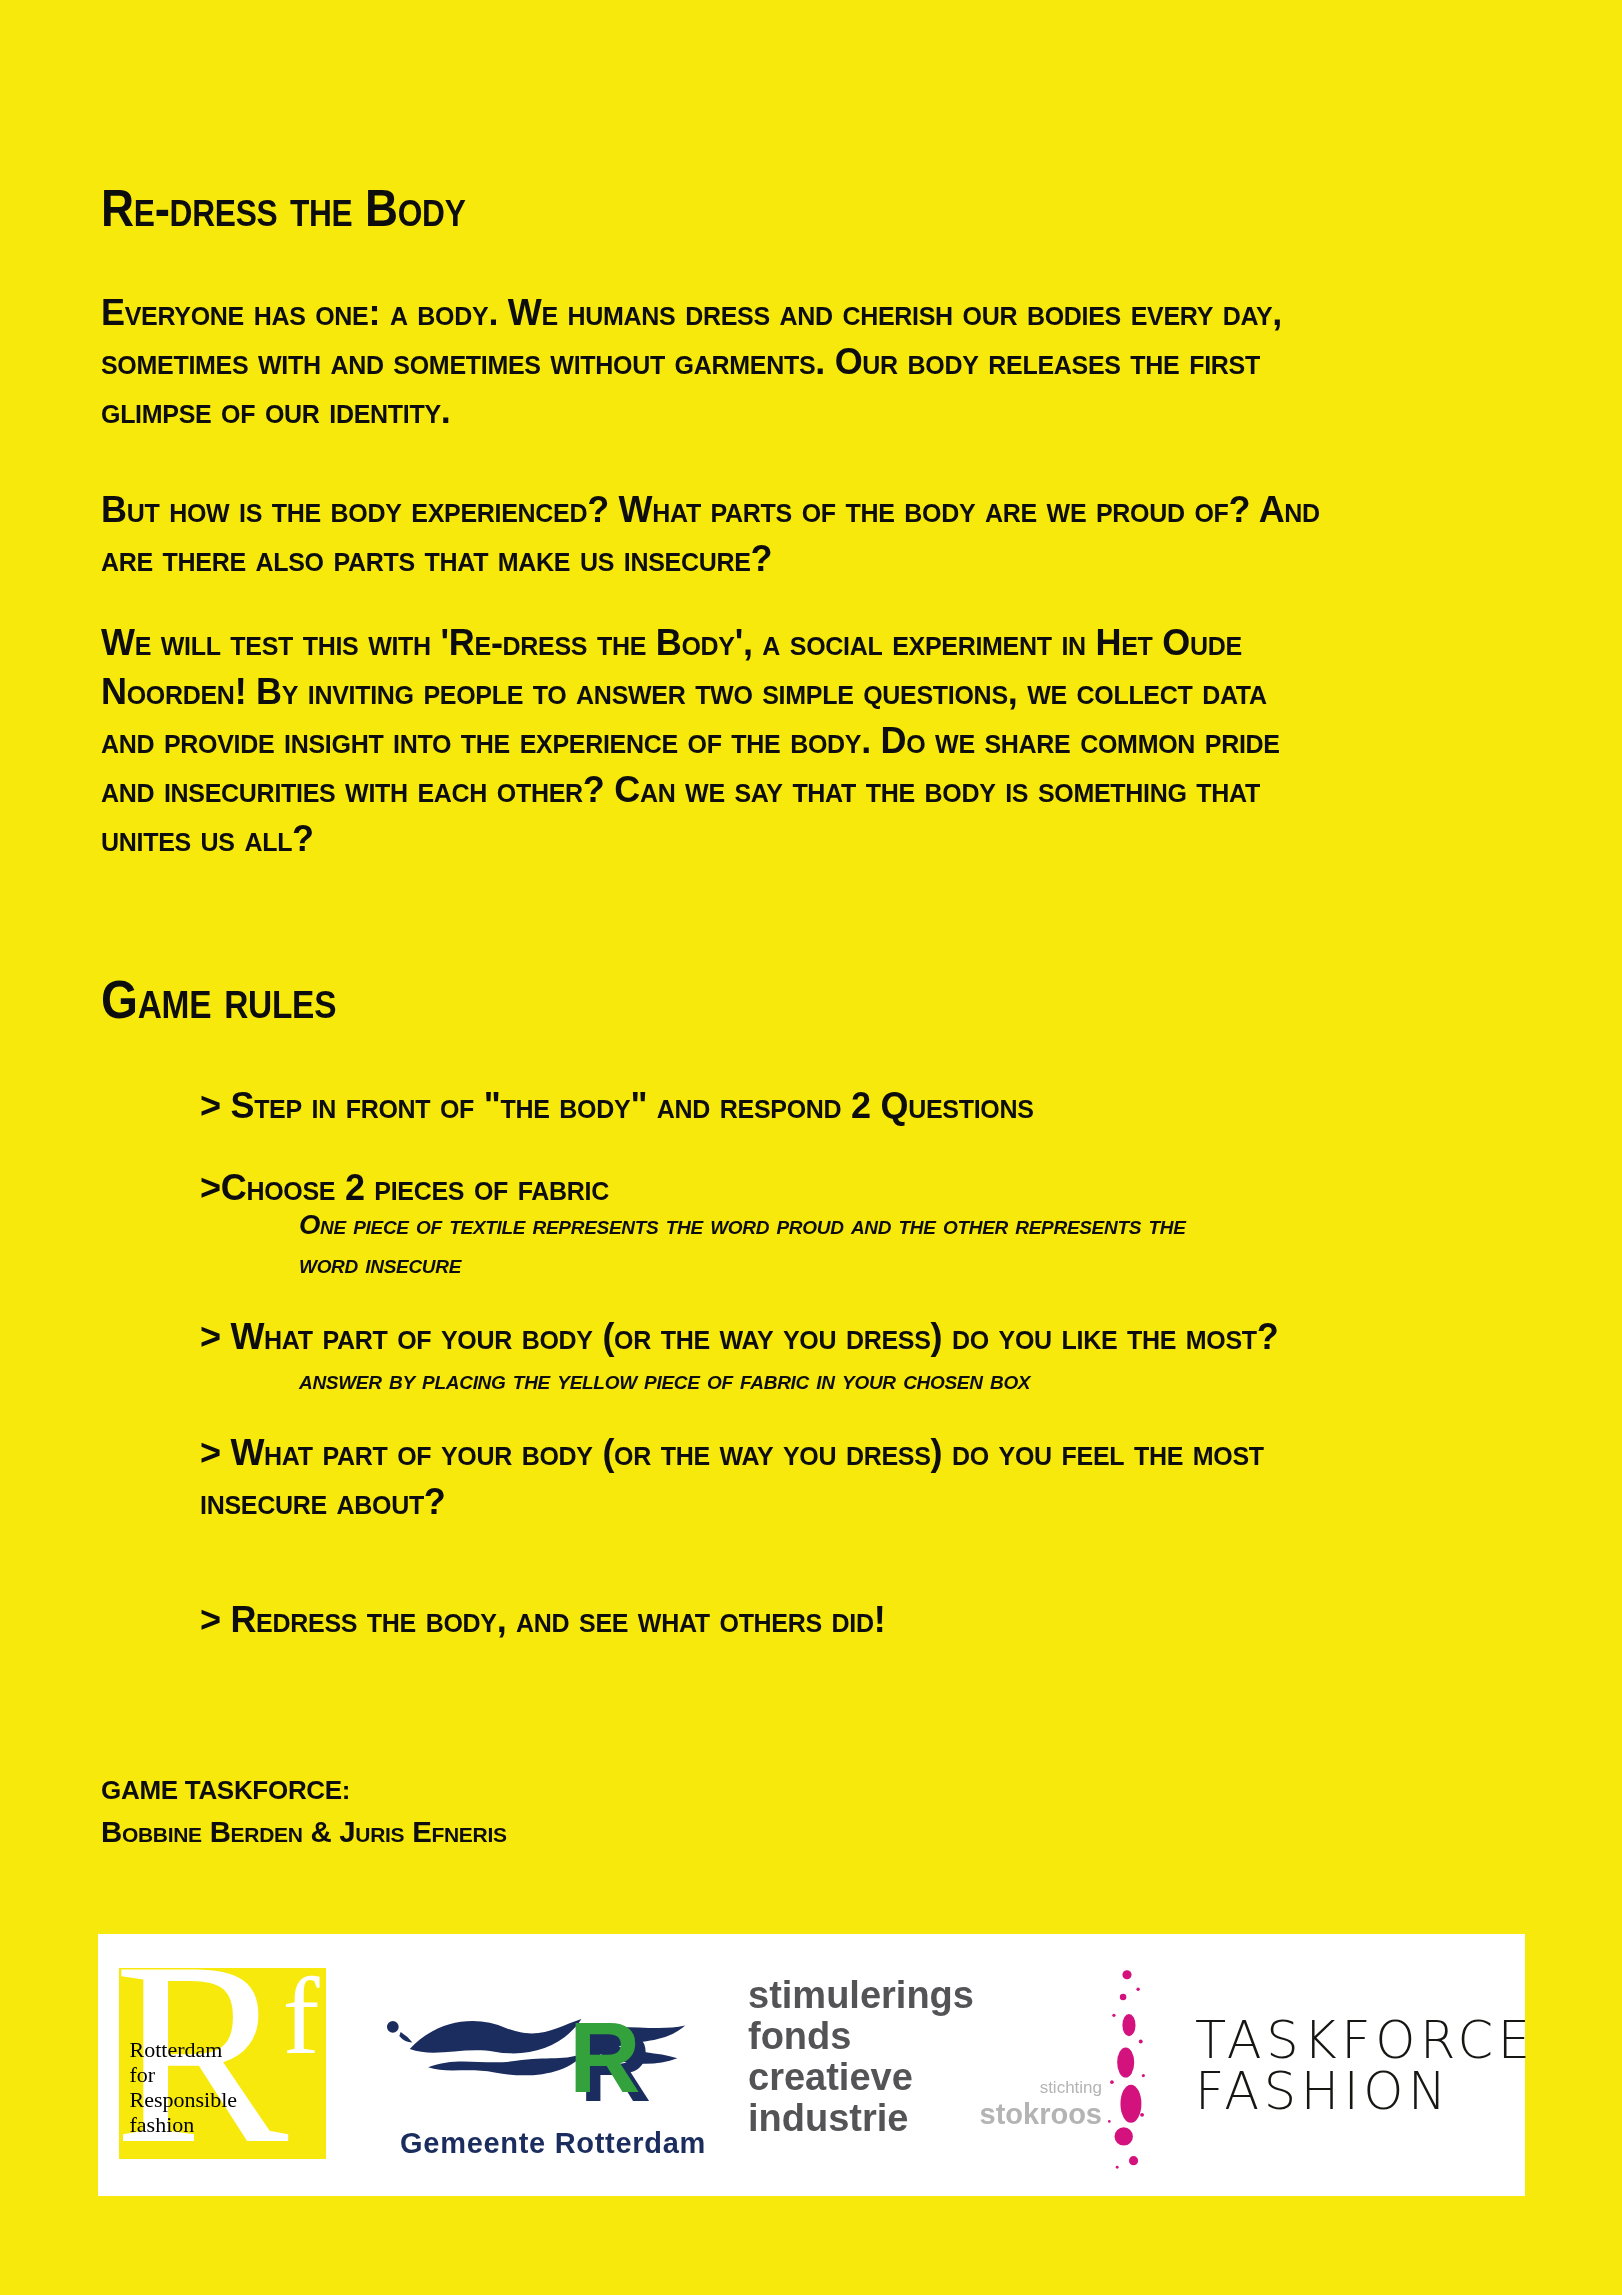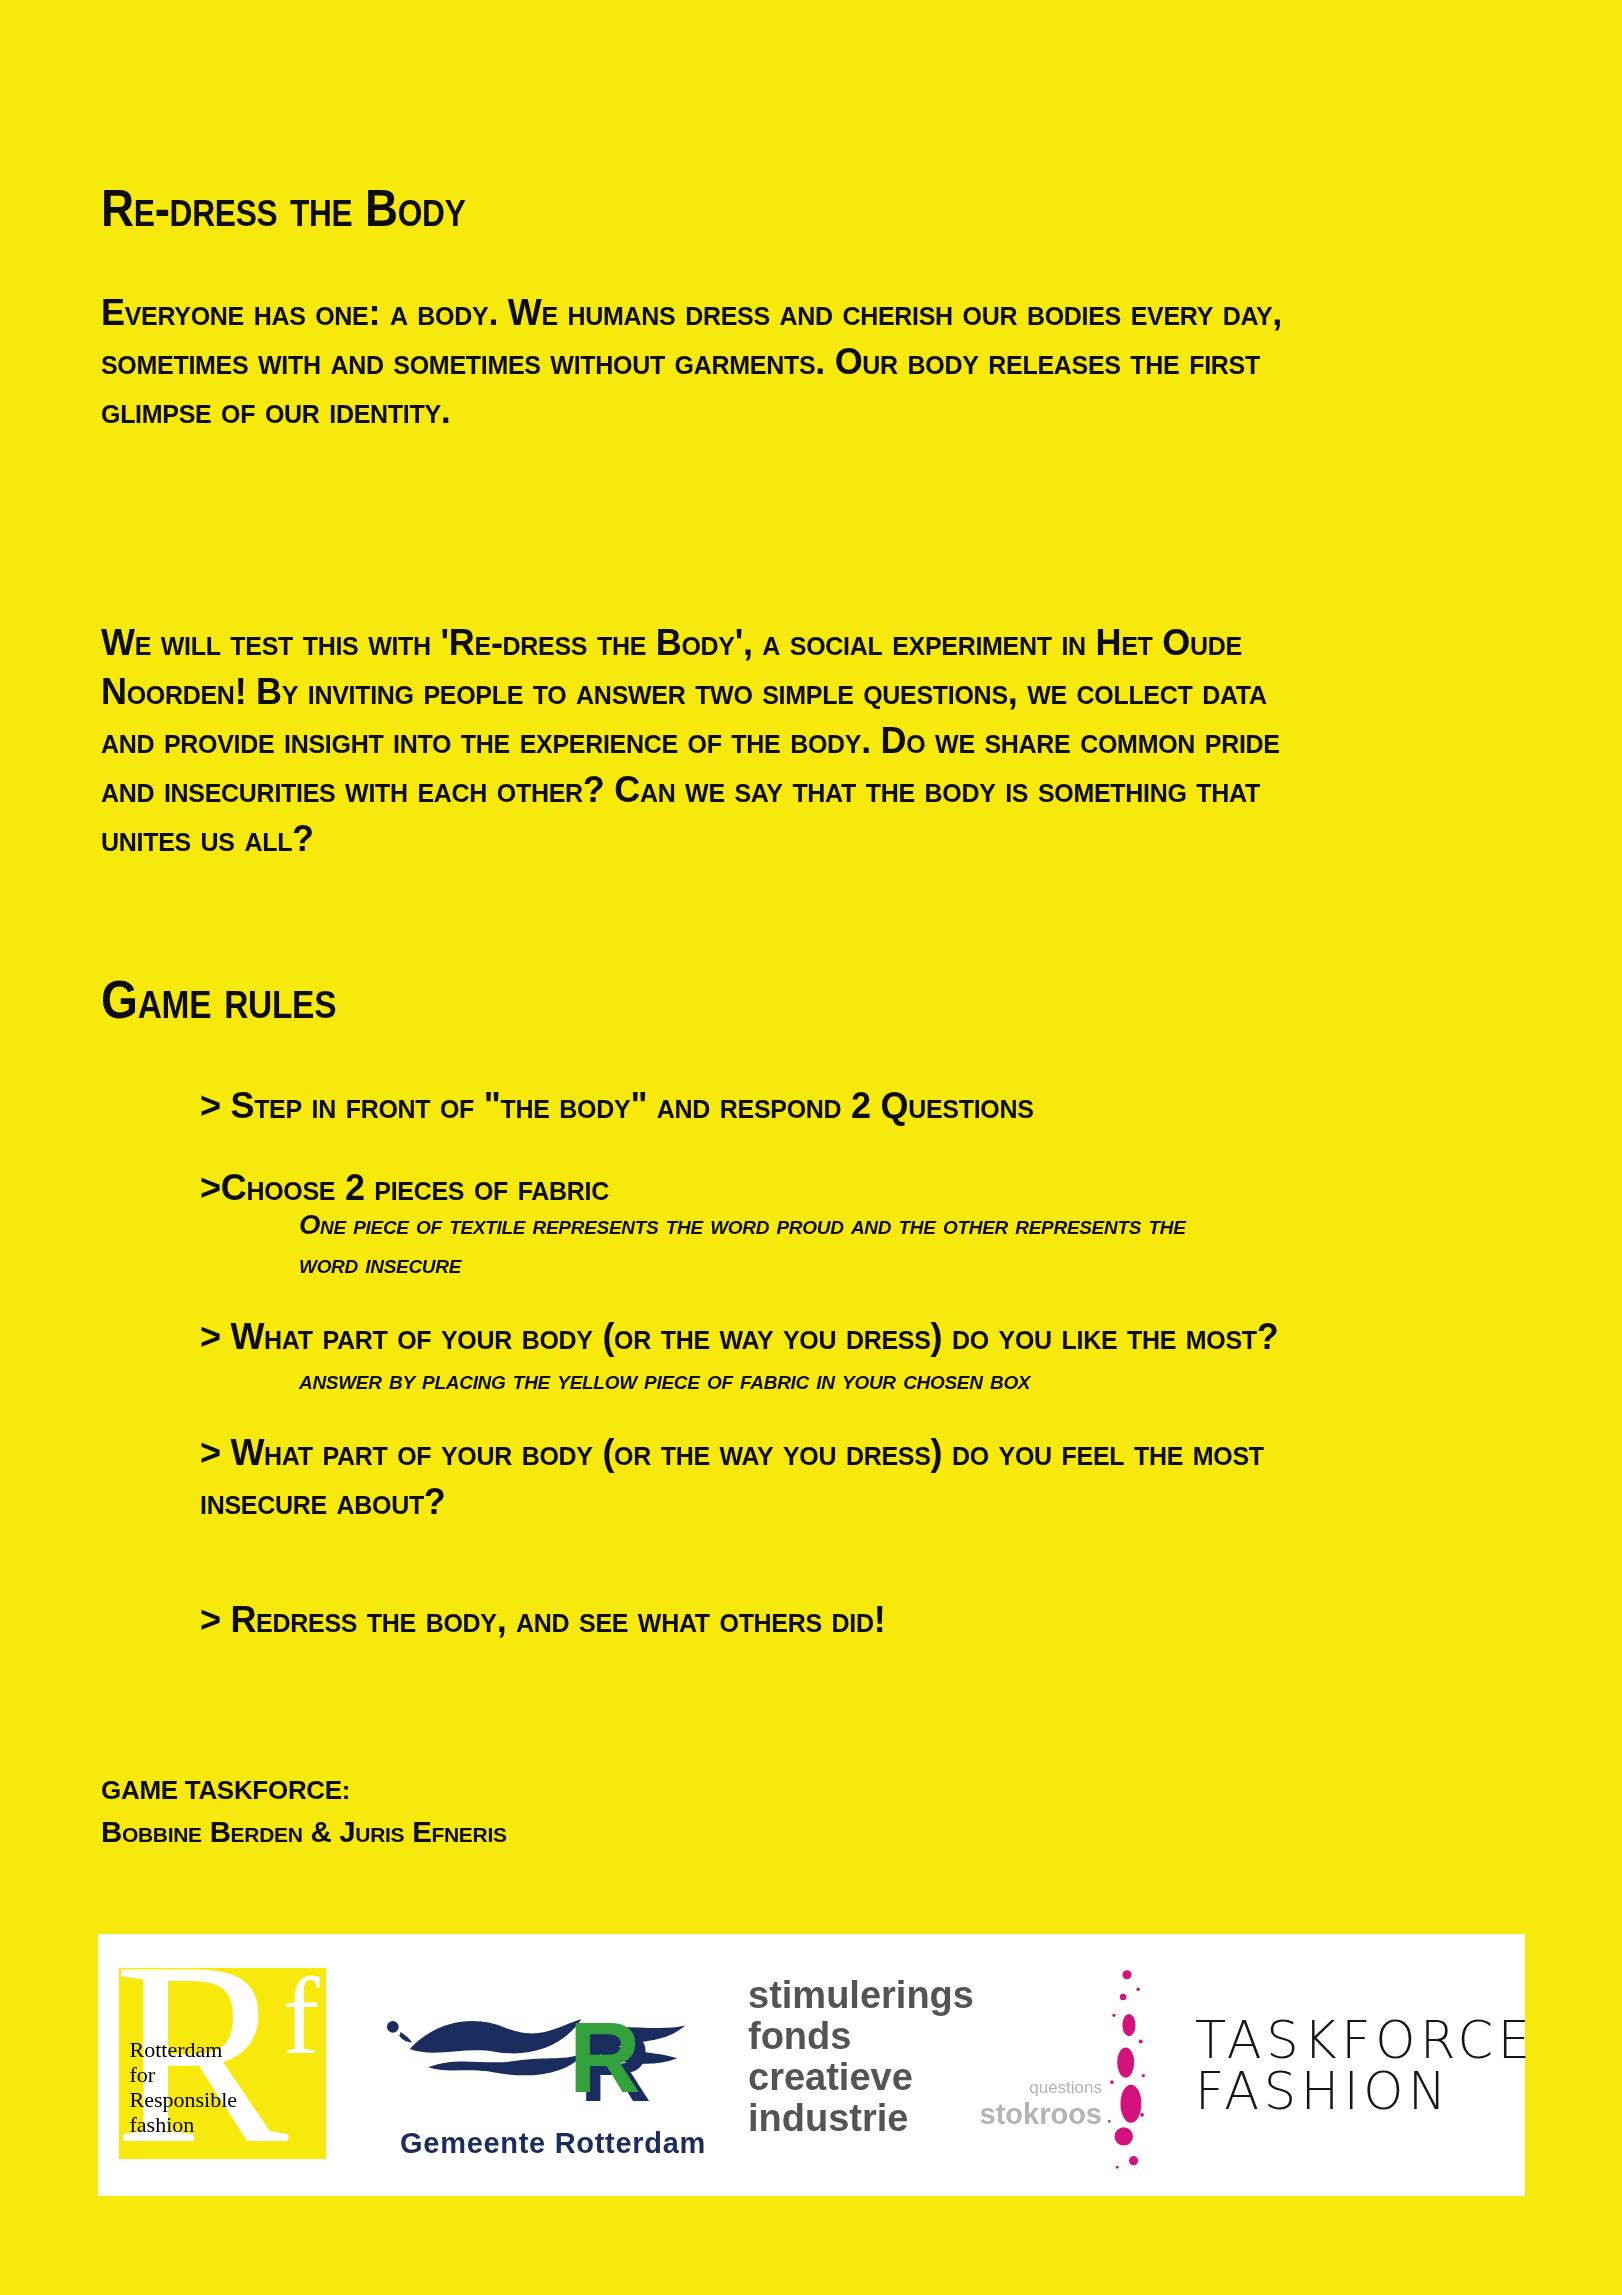--- a/index.html
+++ b/index.html
@@ -51,20 +51,22 @@
 </head>
 <body>
 
 <div class="page">
 
   <div class="abs sc title">Re-dress the Body</div>
 
   <div class="abs sc body-text pre" style="top:288px">Everyone has one: a body. We humans dress and cherish our bodies every day,
 sometimes with and sometimes without garments. Our body releases the first
 glimpse of our identity.</div>
+  <div class="abs sc body-text pre" style="top:485px">But how is the body experienced? What parts of the body are we proud of? And
+are there also parts that make us insecure?</div>
   <div class="abs sc body-text pre" style="top:618px">We will test this with 'Re-dress the Body', a social experiment in Het Oude
 Noorden! By inviting people to answer two simple questions, we collect data
 and provide insight into the experience of the body. Do we share common pride
 and insecurities with each other? Can we say that the body is something that
 unites us all?</div>
 
   <div class="abs sc h2">Game rules</div>
 
   <div class="abs sc rule pre" style="top:1081px">&gt; Step in front of "the body" and respond 2 Questions</div>
   <div class="abs sc rule pre" style="top:1163px">&gt;Choose 2 pieces of fabric</div>
@@ -106,21 +108,21 @@
     </div>
 
     <div class="abs stim">
       <div>stimulerings</div>
       <div>fonds</div>
       <div>creatieve</div>
       <div>industrie</div>
     </div>
 
     <div class="abs stok">
-      <div class="stok-top">questions</div>
+      <div class="stok-top">stichting</div>
       <div class="stok-bottom">stokroos</div>
     </div>
     <svg class="abs splatter" width="46" height="216" viewBox="0 0 70 330">
       <g fill="#D4127E">
         <circle cx="35" cy="18" r="7"></circle>
         <circle cx="29" cy="52" r="5"></circle>
         <ellipse cx="38" cy="95" rx="10" ry="17"></ellipse>
         <ellipse cx="33" cy="152" rx="13" ry="23"></ellipse>
         <ellipse cx="41" cy="215" rx="16" ry="29"></ellipse>
         <circle cx="30" cy="265" r="14"></circle>

